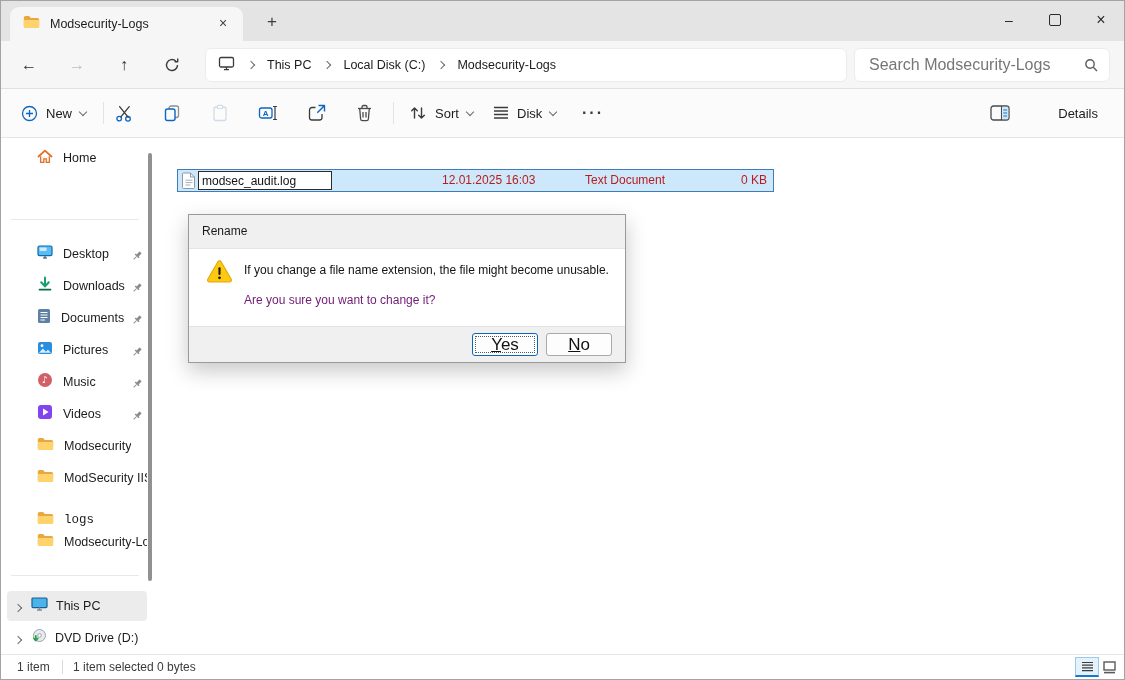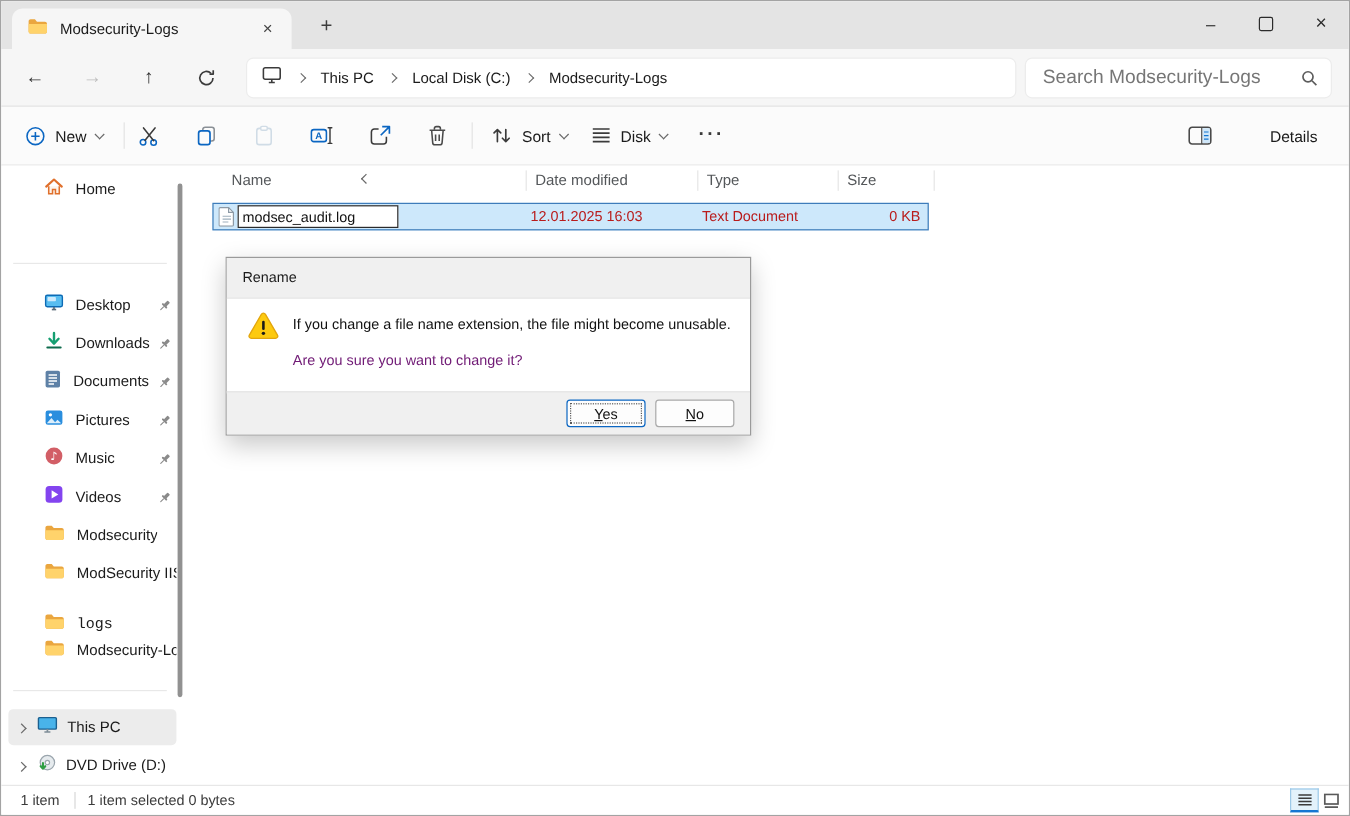--- a/index.html
+++ b/index.html
@@ -66,21 +66,21 @@
   .rename-input{position:absolute;left:20px;top:1px;width:126px;height:17px;border:1px solid #2b2b2b;background:#fff;font-family:"Liberation Sans",sans-serif;font-size:12px;color:#111;padding:0 3px;outline:none;}
 
   
   .dialog{position:absolute;left:187px;top:213px;width:438px;height:149px;background:#fff;border:1px solid #9a9a9a;box-sizing:border-box;box-shadow:0 8px 20px rgba(0,0,0,.22);}
   .dlg-title{position:absolute;left:0;top:0;right:0;height:34px;background:#f0f0f0;border-bottom:1px solid #e4e4e4;box-sizing:border-box;line-height:33px;padding-left:13px;font-size:12px;color:#1b1b1b;}
   .dlg-body{position:absolute;left:0;top:34px;right:0;height:79px;background:#fff;}
   .dlg-warn{position:absolute;left:17px;top:10px;}
   .dlg-line1{position:absolute;left:55px;top:14px;font-size:12px;color:#121212;white-space:nowrap;}
   .dlg-line2{position:absolute;left:55px;top:44px;font-size:12px;color:#701a75;white-space:nowrap;}
   .dlg-footer{position:absolute;left:0;bottom:0;right:0;height:36px;background:#f0f0f0;border-top:1px solid #e4e4e4;box-sizing:border-box;}
-  .dlg-btn{position:absolute;top:6px;width:66px;height:23px;background:#fdfdfd;border:1px solid #a9a9a9;border-radius:3px;font-size:12px;color:#111;display:flex;align-items:center;justify-content:center;box-sizing:border-box;}
+  .dlg-btn{position:absolute;top:6px;width:66px;height:23px;background:#fdfdfd;border:1px solid #a9a9a9;border-radius:3px;font-size:17px;color:#111;display:flex;align-items:center;justify-content:center;box-sizing:border-box;}
   .dlg-btn.default{border:1px solid #0b66c2;outline:1px dotted #595959;outline-offset:-4px;}
   .dlg-btn .key{text-decoration:underline;}
 
   
   .status{position:absolute;left:0;right:0;bottom:0;height:25px;background:#fff;border-top:1px solid #e7e7e7;box-sizing:border-box;}
   .st-txt{position:absolute;top:0;height:24px;line-height:24px;font-size:12px;color:#3b3b3b;white-space:nowrap;}
   .st-sep{position:absolute;top:5px;width:1px;height:14px;background:#d8d8d8;}
   .viewtoggle{position:absolute;top:2px;width:24px;height:20px;box-sizing:border-box;display:flex;align-items:center;justify-content:center;}
   .viewtoggle.active{background:#e3f2fb;border:1px solid #9cc9e8;border-bottom:2px solid #1577d2;}
 </style>
@@ -367,31 +367,20 @@
             <circle cx="8.5" cy="7.5" r="1.8" fill="#fff" stroke="#9aa5ad"></circle>
             <path d="M4.8 7.8v4.8M2.9 10.5l1.9 2.1 1.9-2.1" stroke="#2f9e44" stroke-width="1.7" stroke-linejoin="round" stroke-linecap="round"></path>
           </svg></span>
       <span class="sd-lb" style="max-width:84px;">DVD Drive (D:) S</span>
     </div>
 
     <div class="sd-scroll"></div>
   </div>
 
   <div class="main">
-    <div class="colhead">
-      <span class="sortcaret chv up small"></span>
-      <span class="h" style="left:32px;">Name</span>
-      <span class="colsep" style="left:277px;"></span>
-      <span class="h" style="left:285px;">Date modified</span>
-      <span class="colsep" style="left:420px;"></span>
-      <span class="h" style="left:428px;">Type</span>
-      <span class="colsep" style="left:537px;"></span>
-      <span class="h" style="left:545px;">Size</span>
-      <span class="colsep" style="left:617px;"></span>
-    </div>
 
     <div class="filerow">
       <span class="file-ic"><svg width="14" height="17" viewBox="0 0 14 17">
             <path d="M1.5 1h7l4 4v10.5a1 1 0 0 1-1 1h-10a1 1 0 0 1-1-1V2a1 1 0 0 1 1-1z" fill="#fff" stroke="#8c99a5" stroke-width="1"></path>
             <path d="M8.5 1v4h4" fill="none" stroke="#8c99a5" stroke-width="1"></path>
             <path d="M3.5 8.2h7M3.5 10.6h7M3.5 13h4.8" stroke="#9fb0bd" stroke-width="1"></path>
           </svg></span>
       <input class="rename-input" type="text" value="modsec_audit.log" style="">
       <span class="cell" style="left:264px;">12.01.2025 16:03</span>
       <span class="cell" style="left:407px;">Text Document</span>

